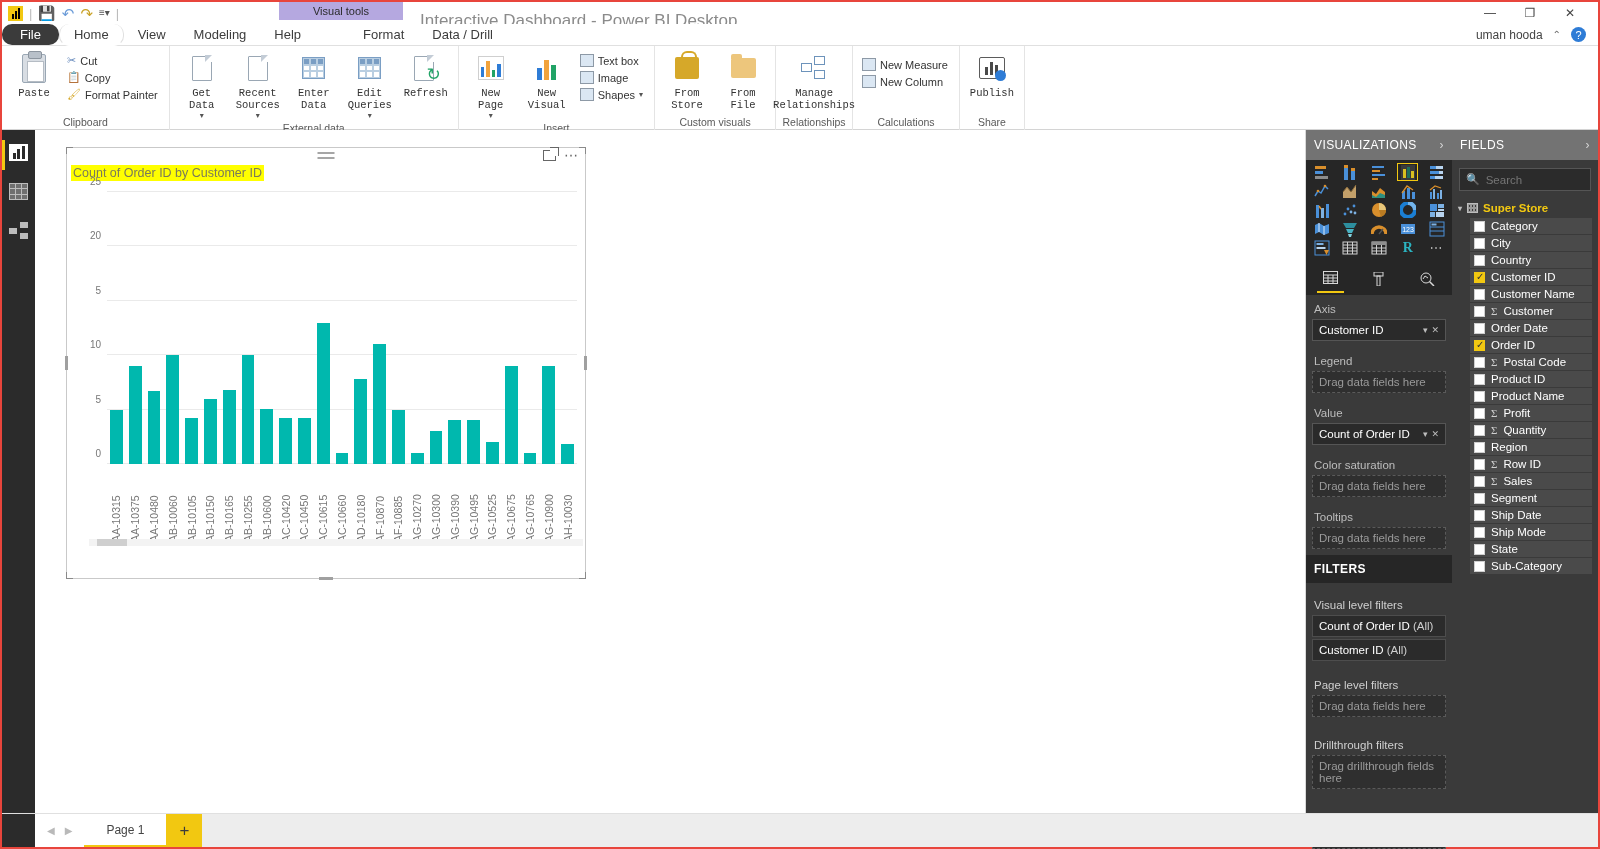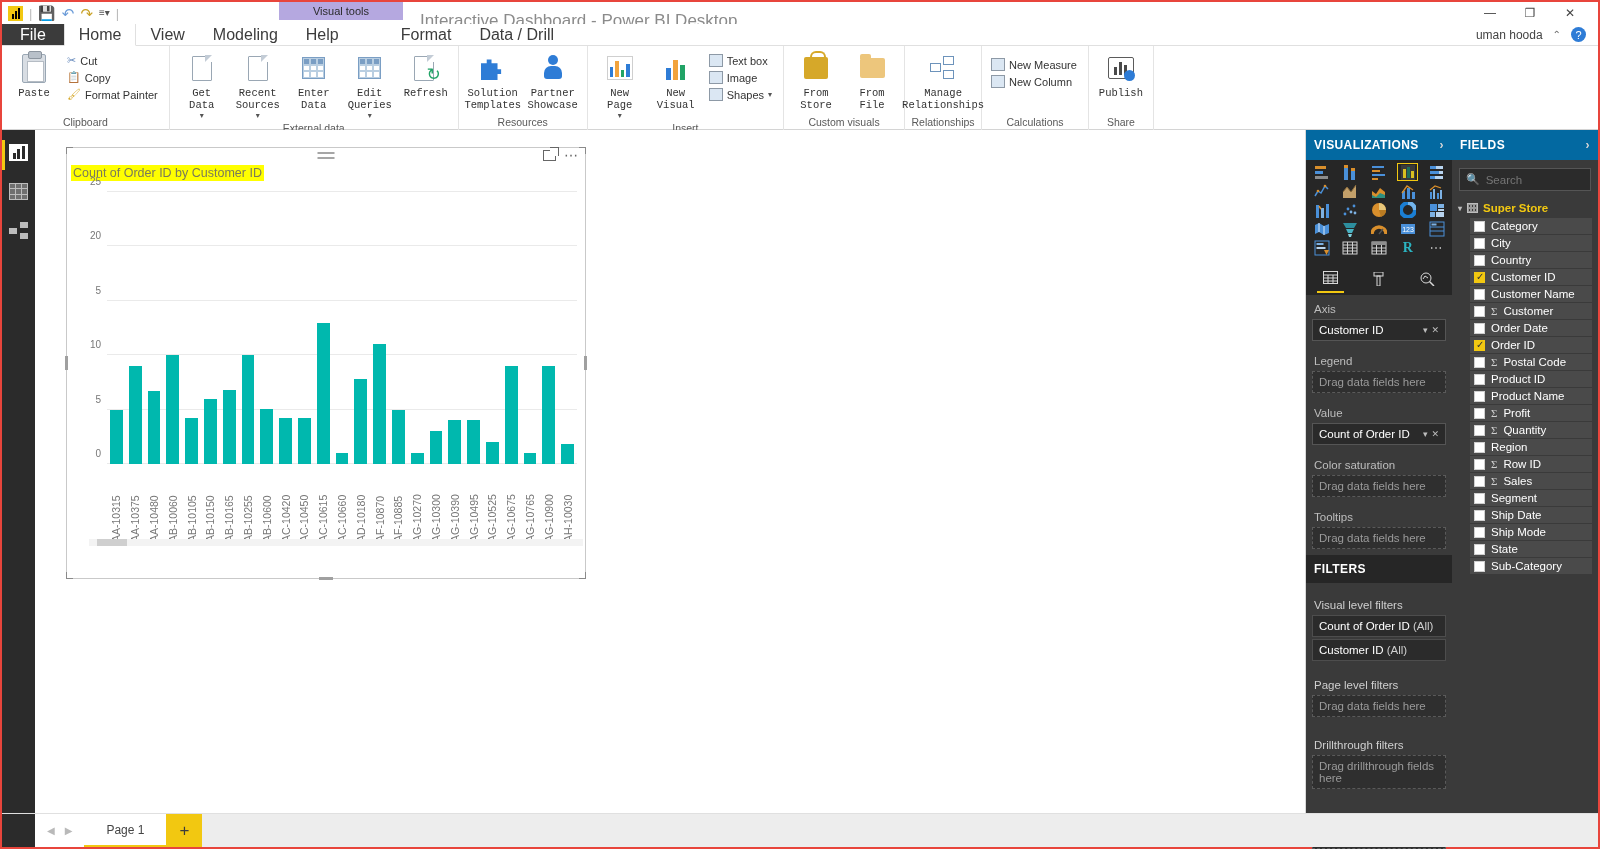--- a/index.html
+++ b/index.html
@@ -71,21 +71,21 @@
 
   
   .ribbon-tabs {
     height: 22px; display: flex; align-items: stretch;
     border-bottom: 1px solid #e0e0e0;
     background:#fff; flex: none;
     position: relative;
   }
   .rt {
     padding: 0 14px; display:flex; align-items:center;
-    font-size: 16px; color: #3c3c3c; cursor: default;
+    font-size: 13px; color: #3c3c3c; cursor: default; border-radius: 10px;
   }
   .rt.file { background:#3b3b3b; color:#fff; padding: 0 18px; }
   .rt.active {
     border-left:1px solid #e0e0e0; border-right:1px solid #e0e0e0;
     border-bottom: 1px solid #fff; margin-bottom:-1px; background:#fff;
     font-weight: normal;
   }
   .rt-gap { flex: 0 0 34px; }
   .rt.ctx { color:#3c3c3c; }
 
@@ -264,21 +264,21 @@
     font-size:10.5px; color:#777; white-space:nowrap; letter-spacing:0px;
   }
   .hscroll{
     position:absolute; left:22px; bottom:6px; width:494px; height:7px; background:#f3f3f3;
   }
   .hscroll .thumb{ position:absolute; left:8px; top:0; width:30px; height:7px; background:#cfcfcf;}
 
   
   .vizpane{ width:146px; background:#3a3a3a; flex:none; display:flex; flex-direction:column; font-size:11.5px; color:#d6d6d6;}
   .pane-head{
-    background:#0369a1; color:#fff; font-size:12px; font-weight:bold; letter-spacing:.4px;
+    background:#737373; color:#fff; font-size:12px; font-weight:normal; letter-spacing:.4px;
     padding:8px 8px; display:flex; align-items:center; justify-content:space-between;
   }
   .pane-chevron{ color:#d6d6d6; font-size:12px;}
   .viz-gallery{ background:#262626; padding:3px 5px 5px 5px; }
   .viz-row{ display:flex; justify-content:space-between; margin-bottom:1px; }
   .viz-ic{
     width:21px;height:18px; display:flex; align-items:center; justify-content:center;
     cursor:default; border:1px solid transparent;
   }
   .viz-ic.sel{ border:1px solid #f2c811; }
@@ -482,37 +482,20 @@
               <span class="refresh-ic">
                 <span class="doc"></span>
               </span>
             </span>
           <span class="lbl">Refresh</span>
         </div>
       </div>
       <div class="rgroup-title">External data</div>
     </div>
 
-    <div class="rgroup">
-      <div class="rgroup-body">
-        <div class="bigbtn" style="width:56px">
-          <span class="gico">
-              <span class="puzzle"></span>
-            </span>
-          <span class="lbl">Solution Templates</span>
-        </div>
-        <div class="bigbtn" style="width:56px">
-          <span class="gico">
-              <span class="person"></span>
-            </span>
-          <span class="lbl">Partner Showcase</span>
-        </div>
-      </div>
-      <div class="rgroup-title">Resources</div>
-    </div>
 
     <div class="rgroup">
       <div class="rgroup-body">
         <div class="bigbtn">
           <span class="gico">
             <span class="newpage-ic">
                 <i style="height:10px;background:#2e7cd6"></i>
                 <i style="height:16px;background:#f2a33c"></i>
                 <i style="height:7px;background:#21a366"></i>
                 <i style="height:13px;background:#2e7cd6"></i>

